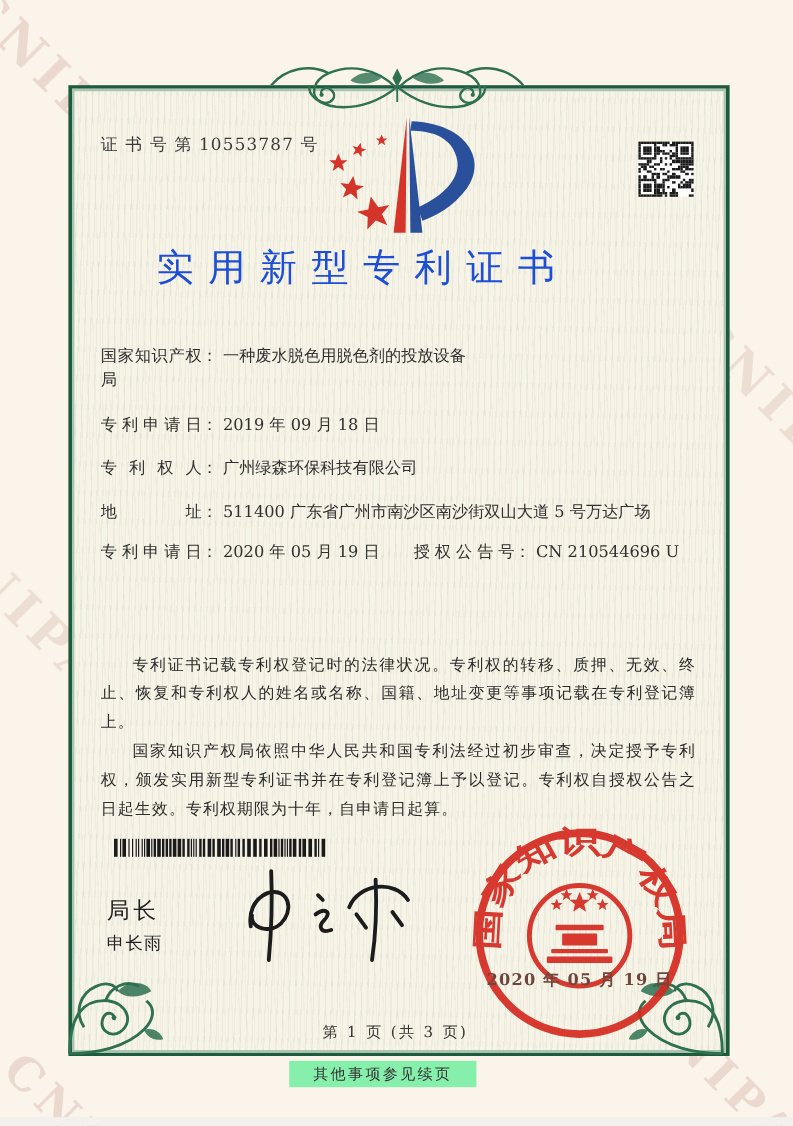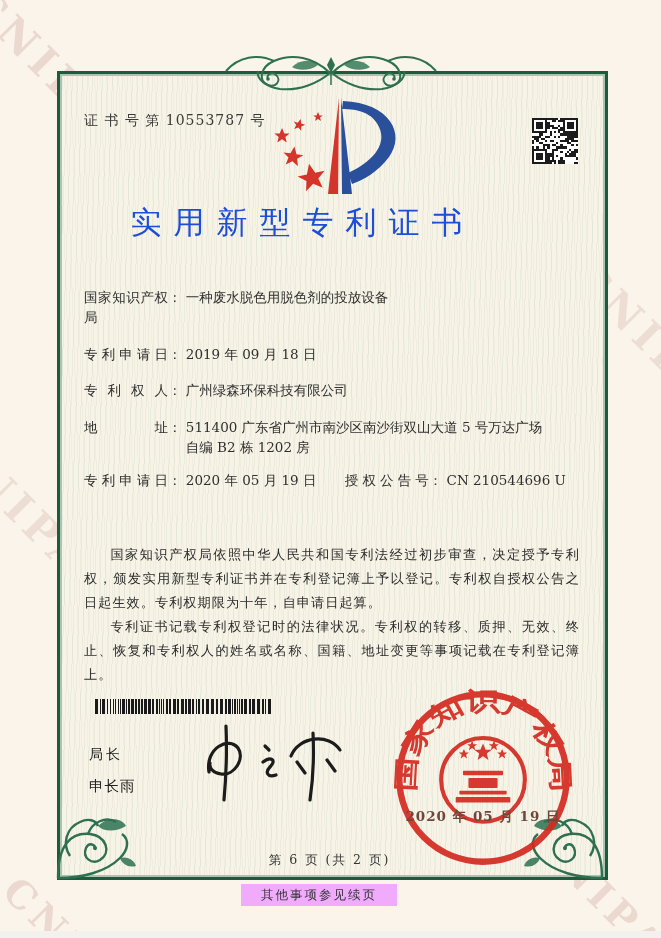--- a/index.html
+++ b/index.html
@@ -54,32 +54,32 @@
   .pair2{margin-left:24px;}
   
   .paras{position:absolute;left:84px;top:543px;width:496px;z-index:3;}
   .paras p{
     margin:0;font-size:13.2px;line-height:1.82;letter-spacing:1px;
     text-align:justify;text-indent:2em;color:#2c2c2c;
   }
   
   .barcode{position:absolute;left:95px;top:699px;width:178px;height:15px;z-index:3;display:flex;align-items:stretch;}
   .barcode i{display:block;background:#1a1a1a;height:100%;}
-  .sig-title{position:absolute;left:89px;top:746px;z-index:3;font-size:14px;letter-spacing:3px;color:#222;}
+  .sig-title{position:absolute;left:89px;top:746px;z-index:3;font-size:19px;letter-spacing:3px;color:#222;}
   .sig-name{position:absolute;left:89px;top:777px;z-index:3;font-size:14.5px;letter-spacing:1px;color:#222;}
   .sig-hand{position:absolute;left:183px;top:720px;z-index:3;}
   .seal{position:absolute;left:392px;top:687px;z-index:4;}
   .seal-date{
     position:absolute;left:398px;top:808px;width:170px;z-index:5;
     text-align:center;font-size:13.5px;letter-spacing:1px;color:#6e463c;font-weight:bold;
   }
   .page-info{position:absolute;left:57px;top:852px;width:545px;z-index:3;text-align:center;font-size:12.5px;letter-spacing:2px;color:#333;}
   .note{
     position:absolute;left:241px;top:884px;width:156px;height:22px;z-index:3;
-    background:#f0abfc;text-align:center;line-height:22px;font-size:12.5px;letter-spacing:2px;color:#333;
+    background:#86efac;text-align:center;line-height:22px;font-size:12.5px;letter-spacing:2px;color:#333;
   }
   .bottom-strip{position:absolute;left:0;bottom:0;width:661px;height:7px;background:#f3f1ed;z-index:0;}
 </style>
 </head>
 <body>
 
 <span class="wm" style="left:-6px;top:-22px;">CNIPA</span>
 <span class="wm" style="left:598px;top:252px;color:rgba(209,172,160,0.30);">CNIPA</span>
 <span class="wm" style="left:-30px;top:424px;color:rgba(209,172,160,0.30);">CNIPA</span>
 <span class="wm" style="left:26px;top:868px;font-size:38px;">CNIPA</span>
@@ -610,34 +610,33 @@
     <span class="fvalue">2019 年 09 月 18 日</span>
   </div>
   <div class="field-row">
     <span class="flabel">专利权人</span><span class="colon">：</span>
     <span class="fvalue">广州绿森环保科技有限公司</span>
   </div>
   <div class="field-row" style="margin-bottom:13px;">
     <span class="flabel">地址</span><span class="colon">：</span>
     <span class="fvalue">
       <span style="display:block;">511400 广东省广州市南沙区南沙街双山大道 5 号万达广场</span>
-      <span style="display:block;">自编 B2 栋 1202 房</span>
     </span>
   </div>
   <div class="field-row">
     <span class="flabel">专利申请日</span><span class="colon">：</span>
     <span class="fvalue">2020 年 05 月 19 日</span>
     <span class="flabel pair2">授权公告号</span><span class="colon">：</span>
     <span class="fvalue">CN 210544696 U</span>
   </div>
 </div>
 
 <div class="paras">
+  <p>专利证书记载专利权登记时的法律状况。专利权的转移、质押、无效、终止、恢复和专利权人的姓名或名称、国籍、地址变更等事项记载在专利登记簿上。</p>
   <p>国家知识产权局依照中华人民共和国专利法经过初步审查，决定授予专利权，颁发实用新型专利证书并在专利登记簿上予以登记。专利权自授权公告之日起生效。专利权期限为十年，自申请日起算。</p>
-  <p>专利证书记载专利权登记时的法律状况。专利权的转移、质押、无效、终止、恢复和专利权人的姓名或名称、国籍、地址变更等事项记载在专利登记簿上。</p>
 </div>
 
 <div class="barcode" id="barcode">
     <i style="width: 3px; margin-right: 2px;"></i>
     <i style="width: 1px; margin-right: 1px;"></i>
     <i style="width: 3px; margin-right: 2px;"></i>
     <i style="width: 1px; margin-right: 2px;"></i>
     <i style="width: 1px; margin-right: 2px;"></i>
     <i style="width: 1px; margin-right: 1px;"></i>
     <i style="width: 1px; margin-right: 2px;"></i>
@@ -721,15 +720,15 @@
       <path d="M112,59 l1.7,4 3.8,0 -3.1,2.5 1,4 -3.4,-2.4 -3.4,2.4 1,-4 -3.1,-2.5 3.8,0 Z"></path>
       <rect x="78" y="92" width="44" height="5" rx="1"></rect>
       <rect x="84" y="100" width="32" height="11" rx="1"></rect>
       <rect x="74" y="114" width="52" height="4" rx="1"></rect>
       <rect x="70" y="121" width="60" height="6" rx="1"></rect>
     </g>
   </g>
 </svg>
 <div class="seal-date">2020 年 05 月 19 日</div>
 
-<div class="page-info">第 6 页 (共 2 页)</div>
+<div class="page-info">第 1 页 (共 3 页)</div>
 <div class="note">其他事项参见续页</div>
 <div class="bottom-strip"></div>
 
 </body></html>

